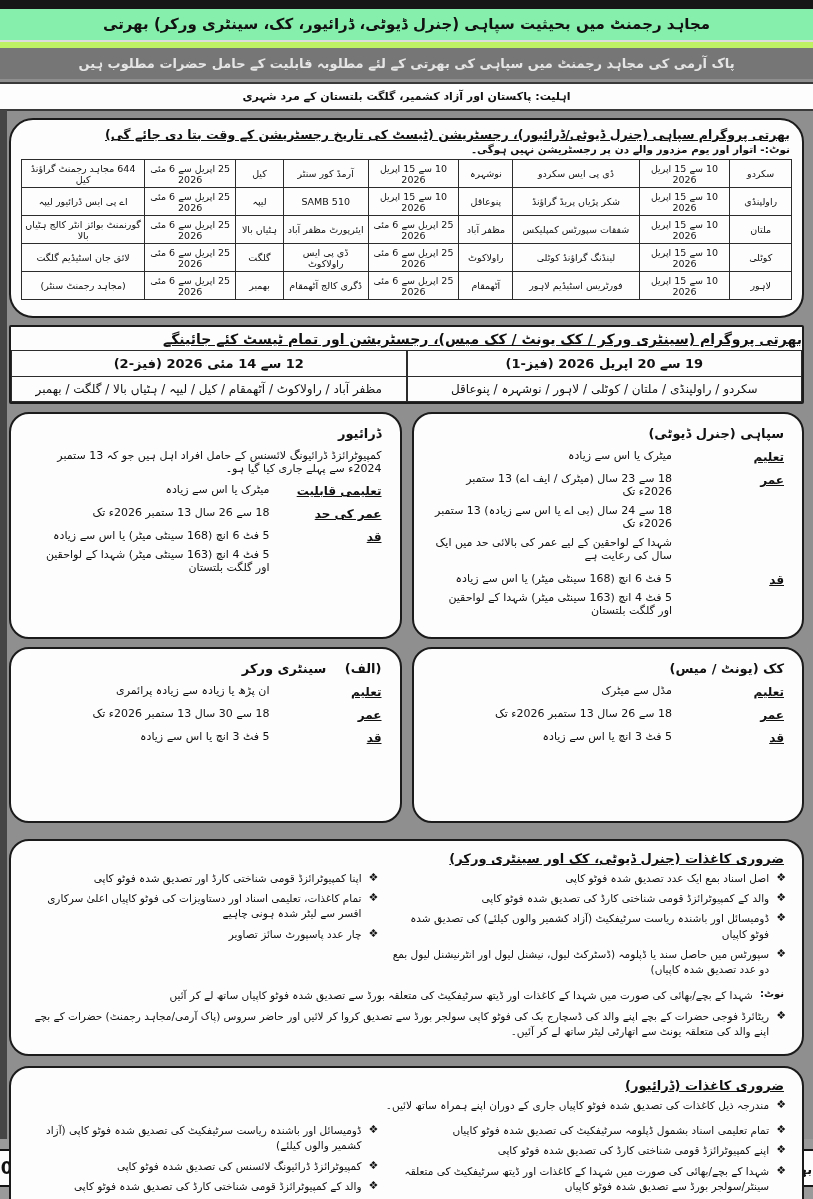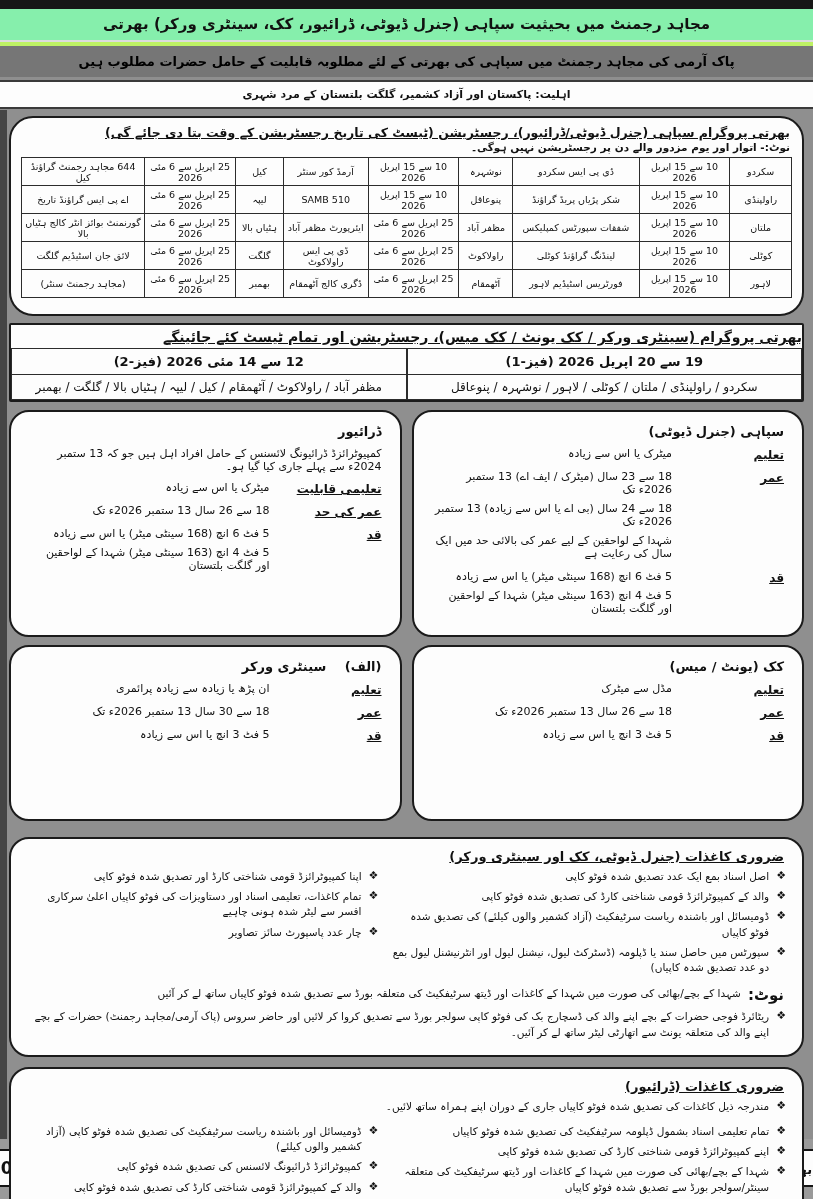--- a/index.html
+++ b/index.html
@@ -8,21 +8,21 @@
     background:#8f8f8f;
     font-family:"DejaVu Sans", sans-serif;
     direction:rtl;
     color:#111;
   }
   .edge-shadow{position:absolute;left:0;top:110px;bottom:40px;width:7px;background:#454545;z-index:0;}
   
   .topbar{height:9px;background:#161616;}
   .title-strip{background:#86efac;text-align:center;padding:6px 0 7px;border-bottom:2px solid #dcdcdc;}
   .title-strip .t{font-size:15px;font-weight:bold;}
-  .gray-banner{background:#767676;color:#000000;text-align:center;padding:8px 0;border-top:4px solid #bef264;}
+  .gray-banner{background:#767676;color:#e5e5e5;text-align:center;padding:8px 0;border-top:6px solid #bef264;}
   .gray-banner .t{font-size:13px;font-weight:bold;}
   .elig-strip{background:#fdfdfd;border:2px solid #3a3a3a;border-left:none;border-right:none;text-align:center;padding:6px 0;margin-top:3px;}
   .elig-strip .t{font-size:11px;font-weight:bold;}
   
   .card{position:relative;z-index:1;background:#fdfdfd;border:2px solid #1b1b1b;border-radius:24px;margin:7px 9px 0;padding:5px 10px 16px;}
   .sq{border-radius:2px;}
   .card-heading{font-weight:bold;text-decoration:underline;font-size:12.5px;margin:2px 2px 1px;}
   .card-note{font-weight:bold;font-size:10.5px;margin:0 2px 4px;}
   
   table.sched{width:100%;border-collapse:collapse;table-layout:fixed;}
@@ -47,21 +47,21 @@
   .spec-lines{flex:1;padding-right:26px;}
   .spec-line{font-size:11px;margin-bottom:6px;}
   
   .docs-cols{display:flex;gap:14px;}
   .doc-col{flex:1;}
   .doc-col.right{flex:1.12;}
   .doc-item{display:flex;gap:7px;margin:5px 0;align-items:flex-start;}
   .bullet{flex:none;font-size:11px;line-height:1.3;}
   .doc-text{font-size:10.5px;line-height:1.45;}
   .doc-note{display:flex;gap:7px;margin:6px 2px 2px;}
-  .doc-note .lbl{flex:none;font-weight:bold;font-size:15px;}
+  .doc-note .lbl{flex:none;font-weight:bold;font-size:10px;}
   .doc-note .txt{font-size:10.5px;line-height:1.45;}
   
   .footer-band{position:absolute;left:0;right:0;bottom:0;background:#9a9a9a;padding:10px 0 12px;}
   .footer-strip{background:#fdfdfd;border-top:2.5px solid #141414;border-bottom:2.5px solid #141414;text-align:center;padding:7px 0;}
   .footer-strip .contact{font-size:13px;font-weight:bold;}
   .footer-strip .numbers{font-size:17px;font-weight:bold;letter-spacing:.5px;}
 </style>
 </head>
 <body>
 
@@ -107,21 +107,21 @@
         </tr>
         <tr>
           <td>راولپنڈی</td>
           <td>10 سے 15 اپریل 2026</td>
           <td>شکر پڑیاں پریڈ گراؤنڈ</td>
           <td>پنوعاقل</td>
           <td>10 سے 15 اپریل 2026</td>
           <td>510 SAMB</td>
           <td>لیپہ</td>
           <td>25 اپریل سے 6 مئی 2026</td>
-          <td>اے پی ایس گراؤنڈ تاریخ</td>
+          <td>اے پی ایس ڈرائیور لیپہ</td>
         </tr>
         <tr>
           <td>ملتان</td>
           <td>10 سے 15 اپریل 2026</td>
           <td>شفقات سپورٹس کمپلیکس</td>
           <td>مظفر آباد</td>
           <td>25 اپریل سے 6 مئی 2026</td>
           <td>ایئرپورٹ مظفر آباد</td>
           <td>ہٹیاں بالا</td>
           <td>25 اپریل سے 6 مئی 2026</td>

